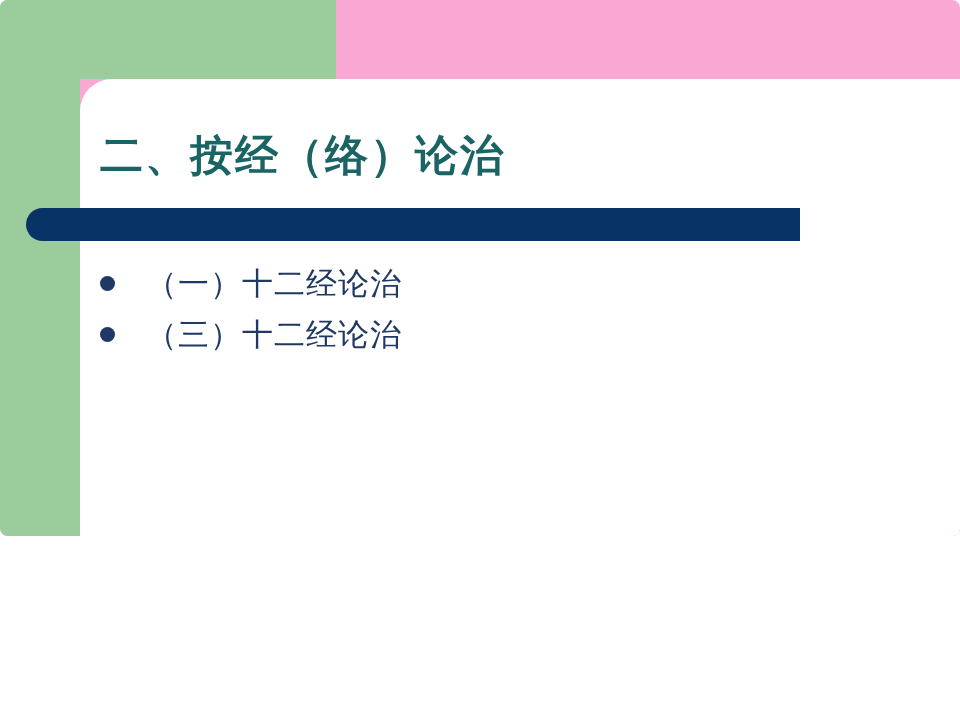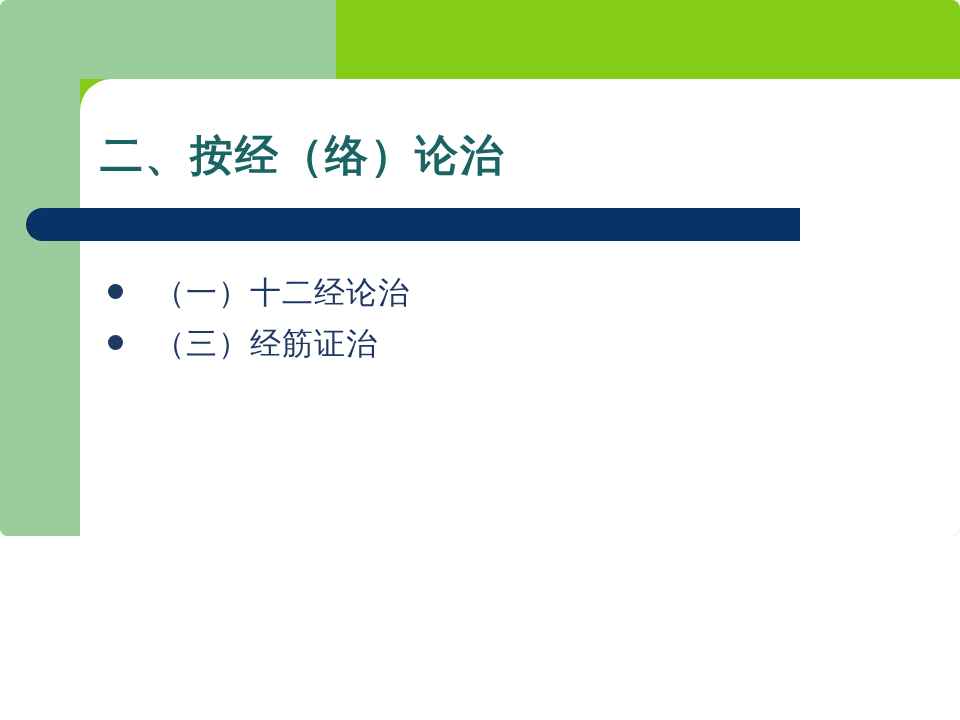--- a/index.html
+++ b/index.html
@@ -12,21 +12,21 @@
     height: 720px;
     overflow: hidden;
     background: #ffffff;
     font-family: "DejaVu Serif", "Liberation Serif", serif;
   }
 
   #slide {
     position: relative;
     width: 960px;
     height: 536px;
-    background: #84cc16;
+    background: #f9a8d4;
     overflow: hidden;
     border-radius: 8px;
   }
 
   
   .deco-green-top {
     position: absolute;
     left: 0;
     top: 0;
     width: 336px;
@@ -80,23 +80,24 @@
     border-top-right-radius: 0;
     border-bottom-right-radius: 0;
   }
 
   
   .bullet-list {
     position: absolute;
     left: 100px;
     top: 258px;
     width: 780px;
-    margin: 8px;
+    margin: 0;
     padding: 0;
     list-style: none;
+    font-family: Liberation Serif, serif;
   }
   .bullet-item {
     display: flex;
     align-items: center;
     height: 51px;
   }
   .bullet-marker {
     flex: 0 0 auto;
     width: 15px;
     height: 15px;
@@ -127,17 +128,17 @@
 
   <div class="accent-bar"></div>
 
   <ul class="bullet-list">
     <li class="bullet-item">
       <span class="bullet-marker"></span>
       <span class="bullet-text">（一）十二经论治</span>
     </li>
     <li class="bullet-item">
       <span class="bullet-marker"></span>
-      <span class="bullet-text">（三）经筋证治</span>
+      <span class="bullet-text">（三）十二经论治</span>
     </li>
   </ul>
 
 </div>
 
 </body></html>

